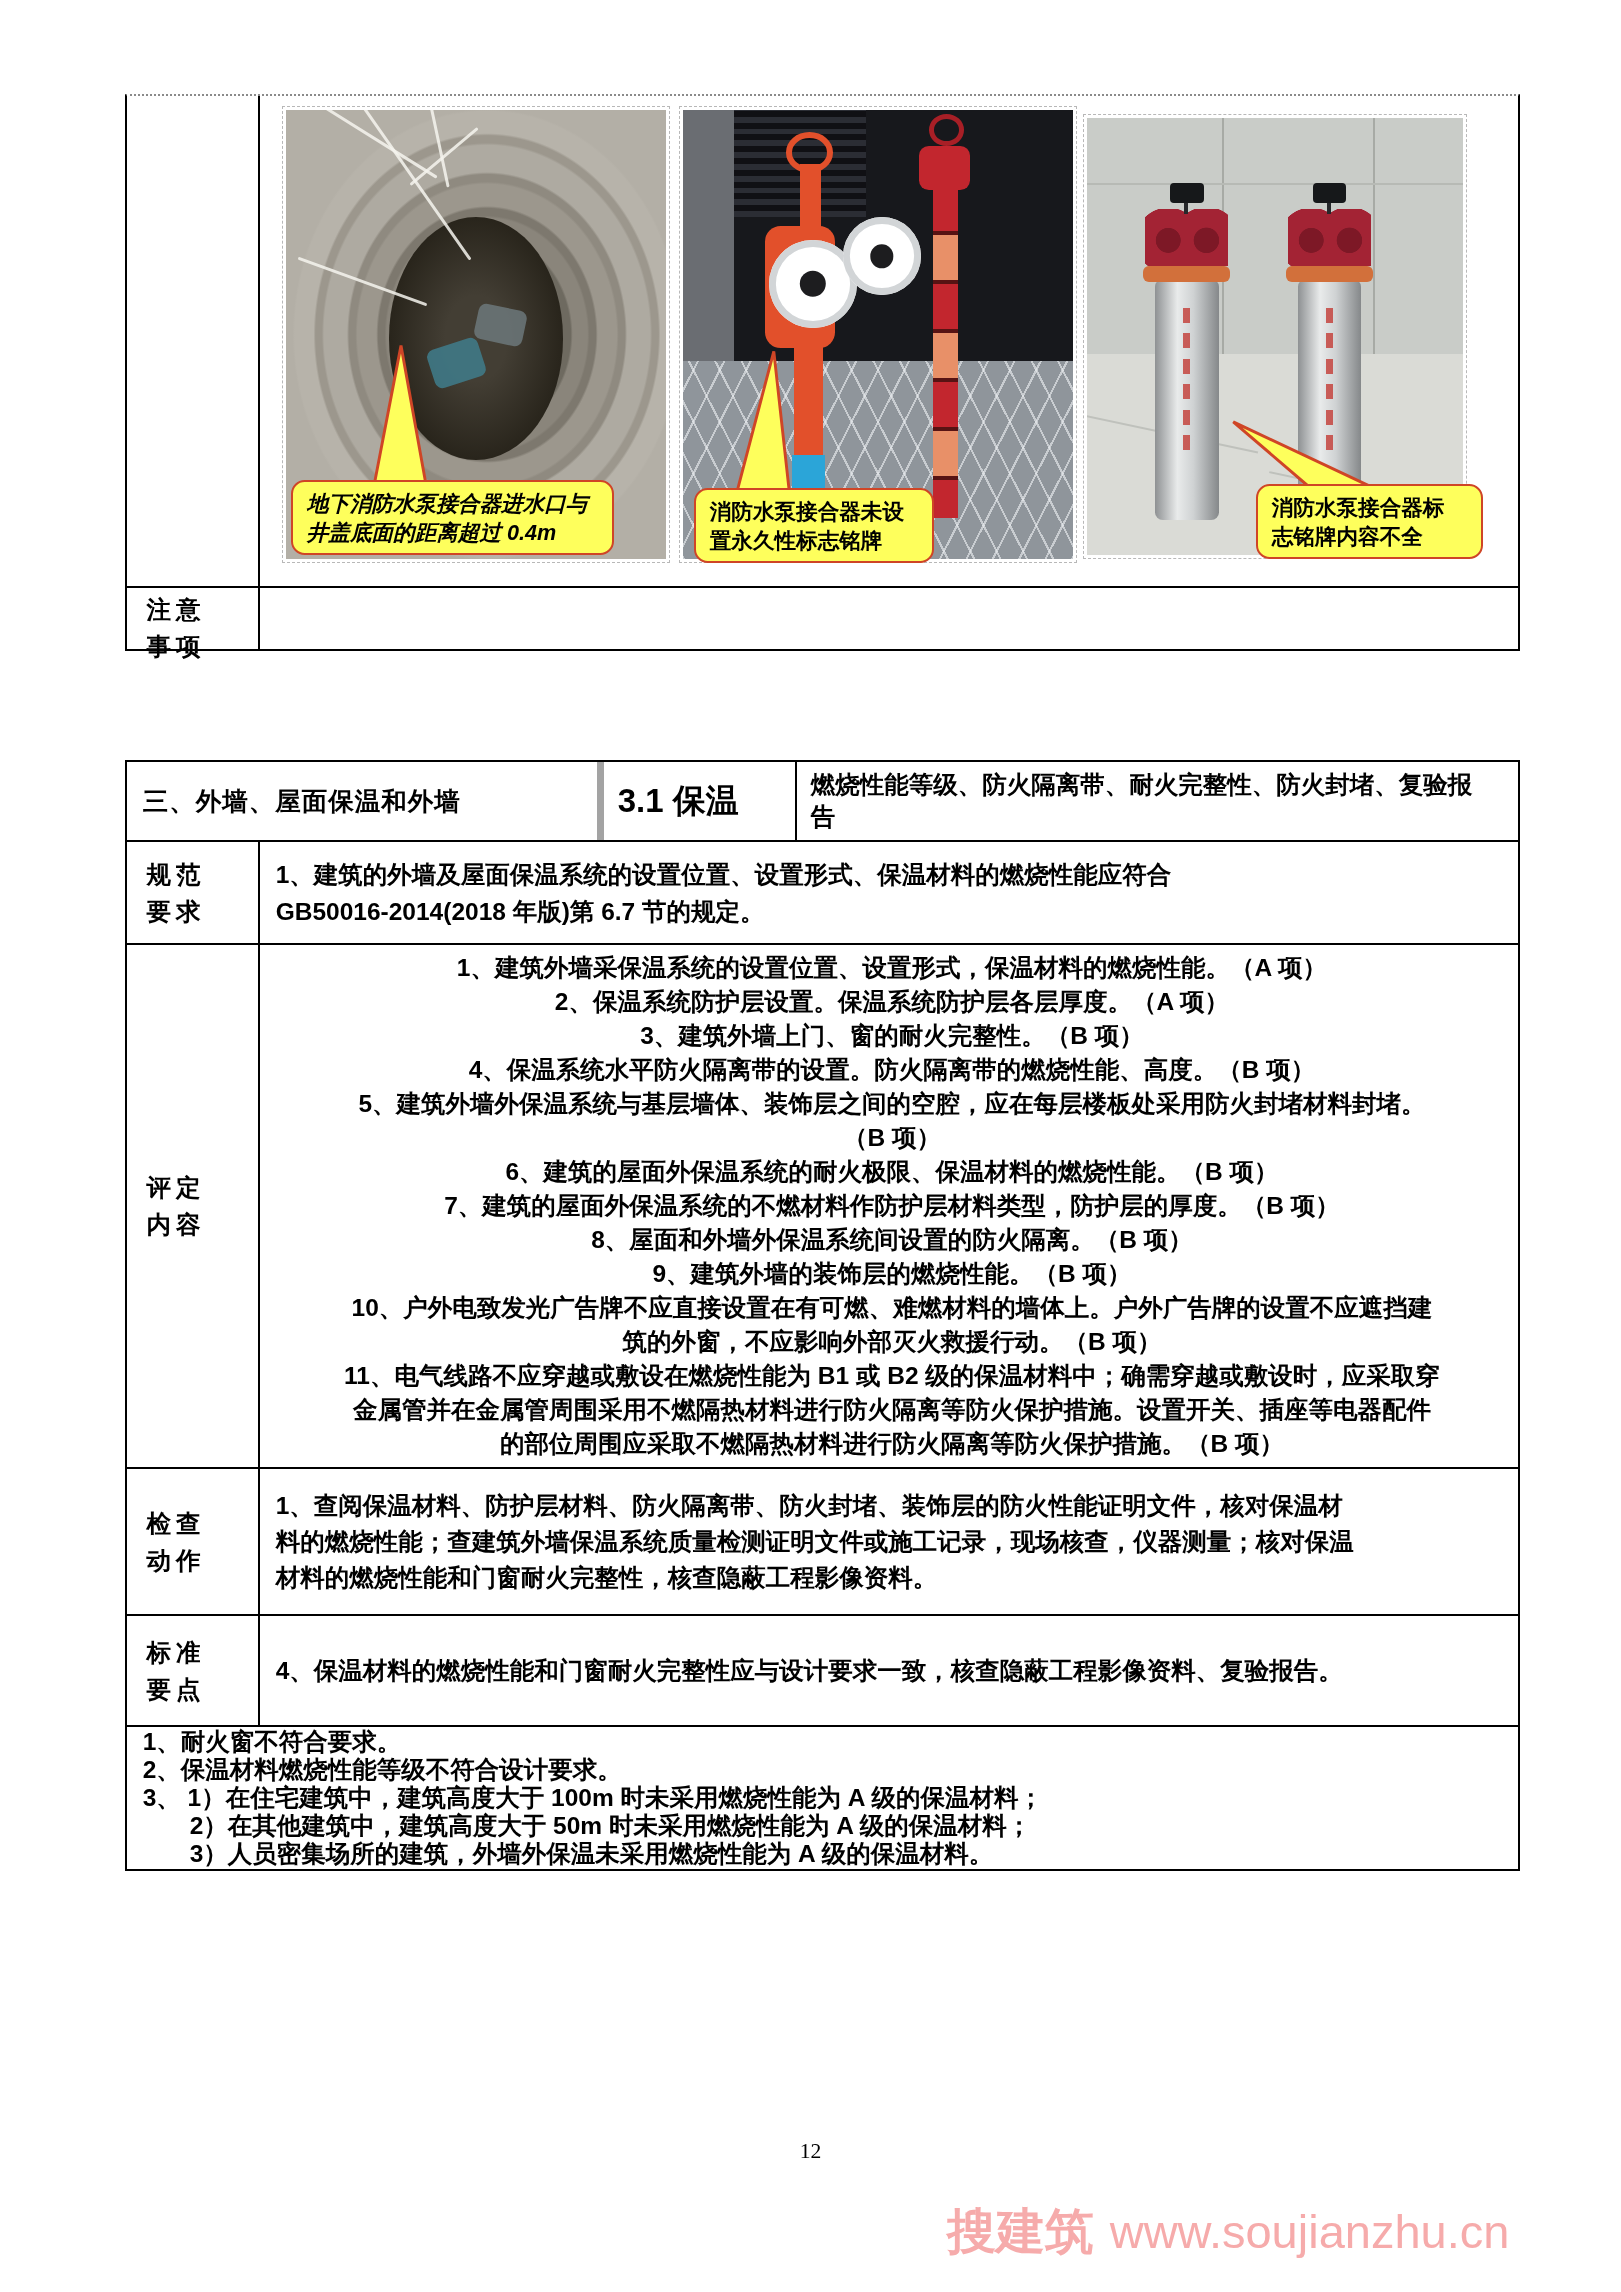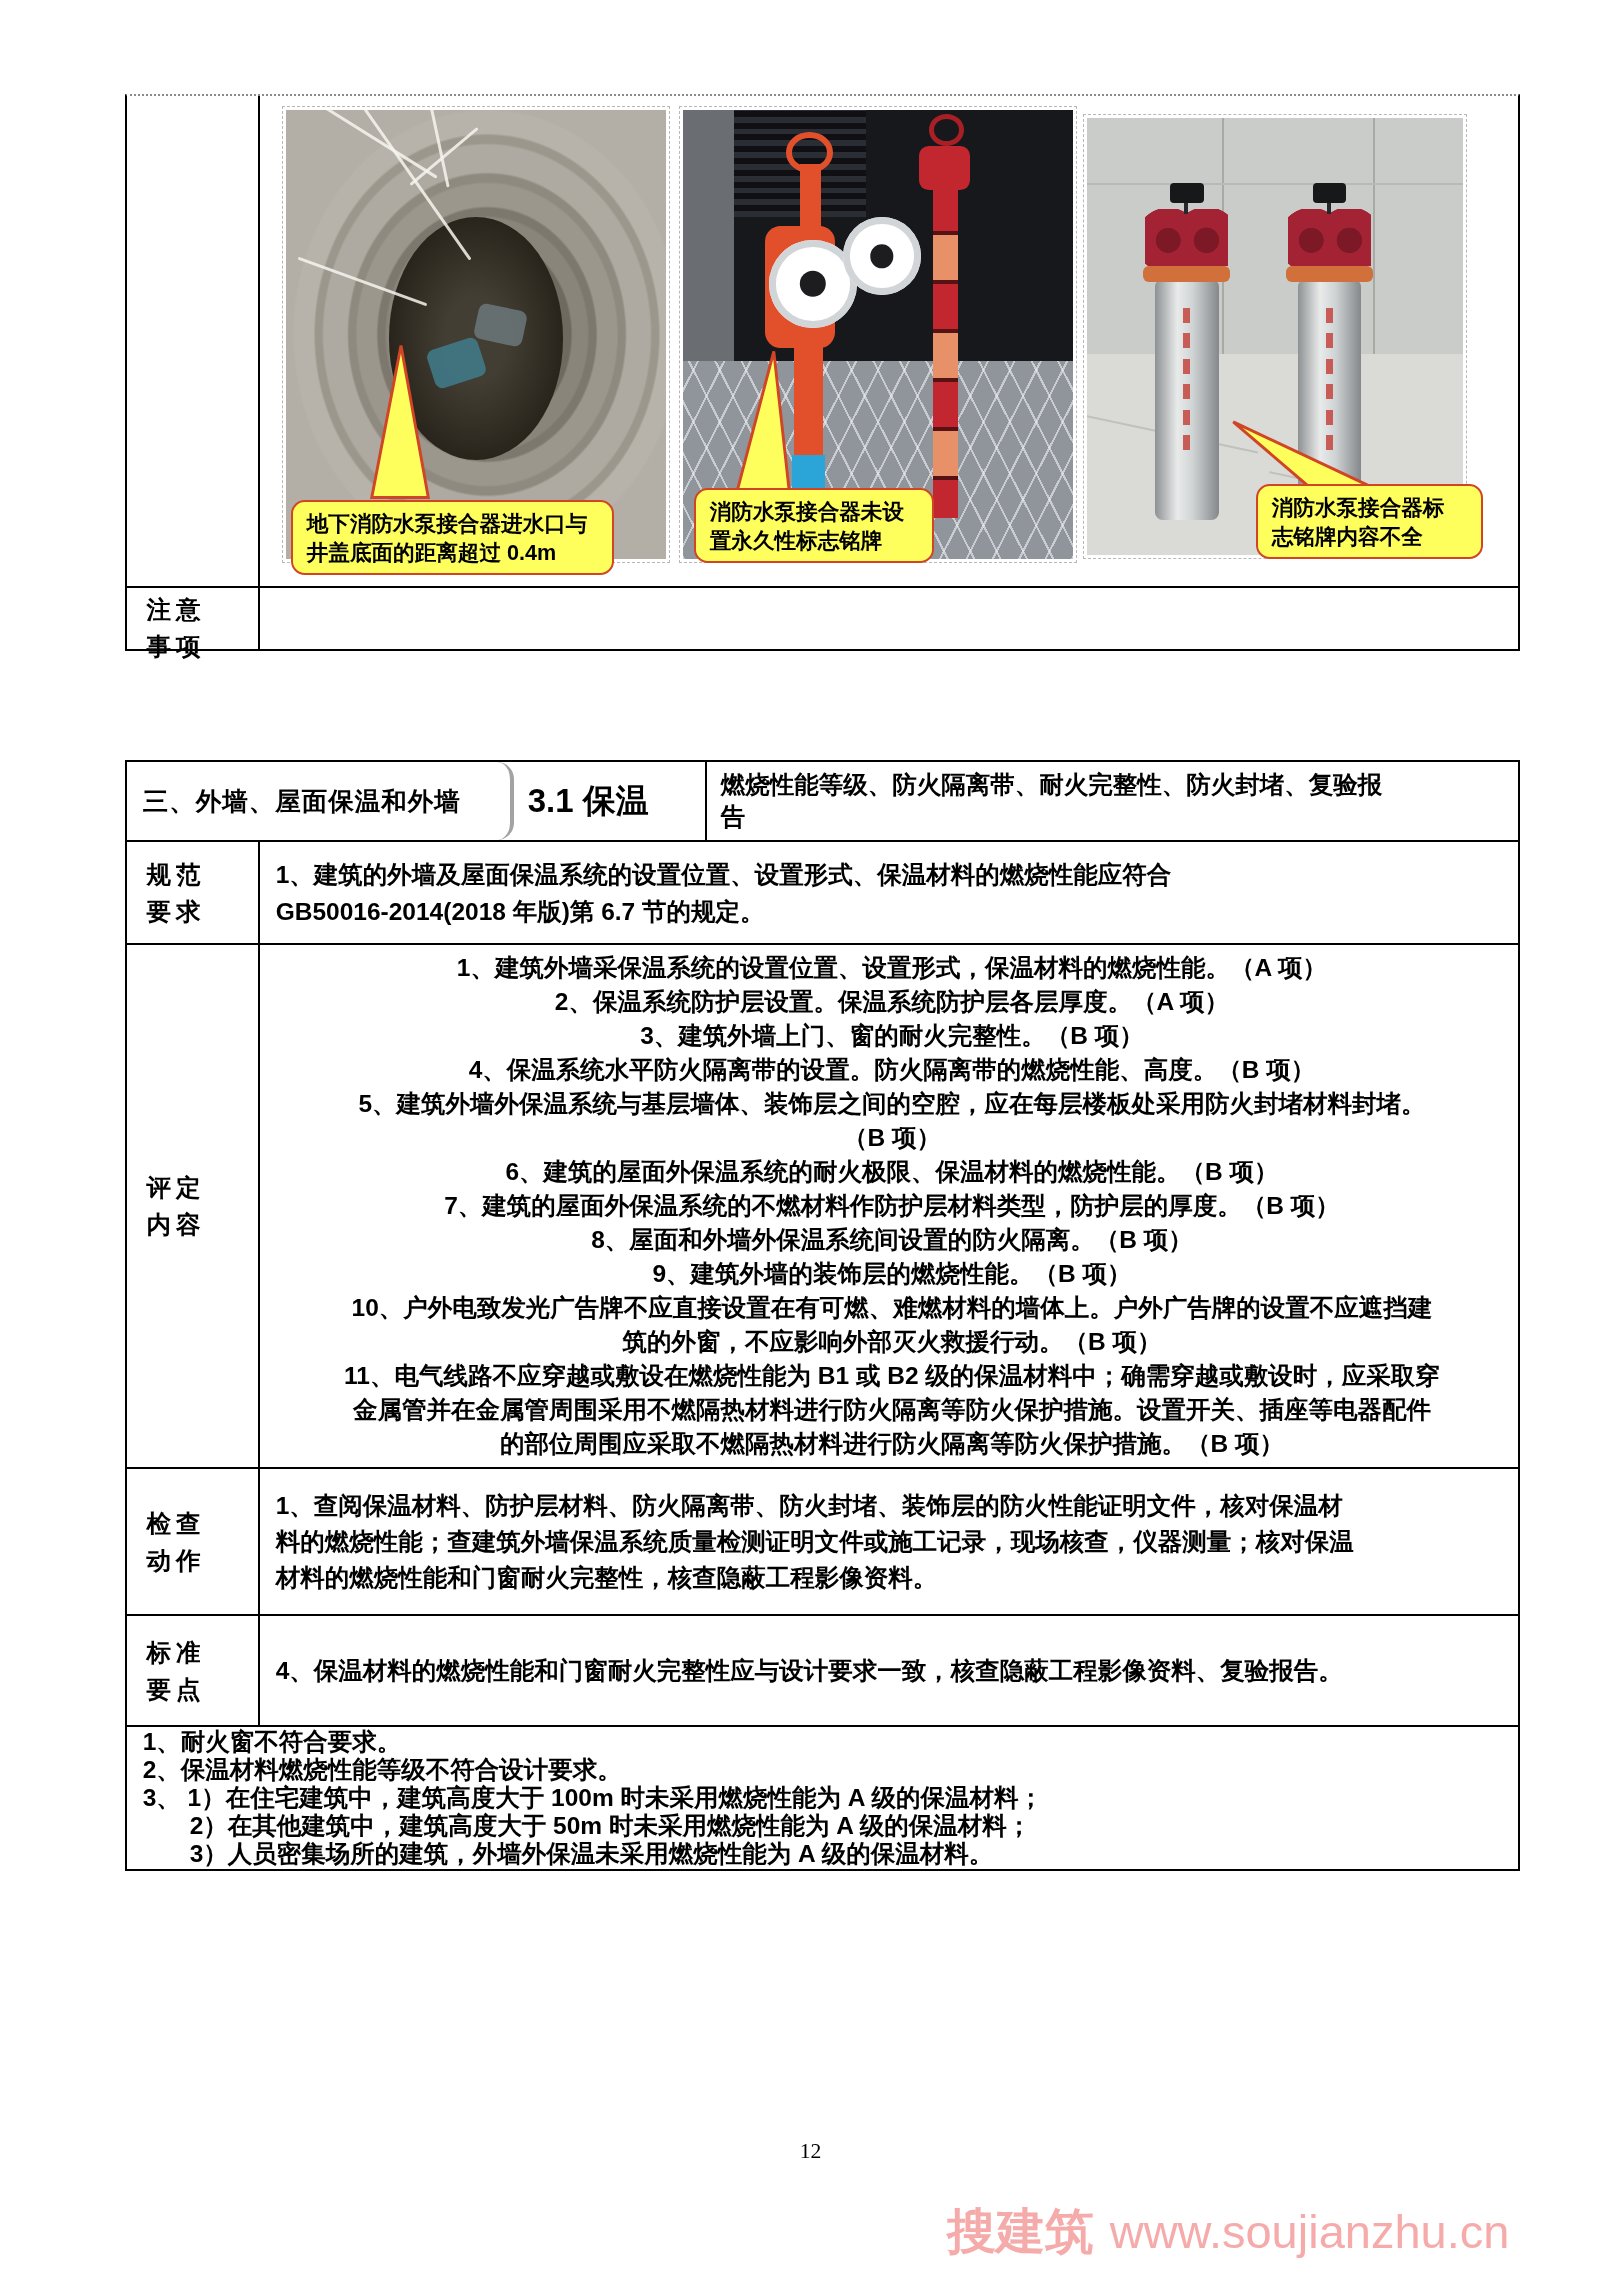--- a/index.html
+++ b/index.html
@@ -120,22 +120,22 @@
   .callout {
     position:absolute; z-index:4;
     background:#feff5c; border:2.9px solid #cf4526; border-radius:13.7px;
     padding:6.9px 11.8px 5.9px 13.7px; font-size:21.6px; line-height:29px; color:#000;
   }
   .pointer { position:absolute; z-index:3; }
 
   
   .t2 { position:absolute; left:125px; top:760px; width:1395px; border:2.9px solid #000; }
   .hrow { display:flex; height:78px; }
-  .hc1 { width:387px; border-right:4px solid #a3a3a3; display:flex; align-items:center;
-         padding-left:15.7px; font-size:25.5px; letter-spacing:1px;border-radius:17px; }
+  .hc1 { width:477px; border-right:7px solid #a3a3a3; display:flex; align-items:center;
+         padding-left:15.7px; font-size:25.5px; letter-spacing:1px; }
   .hc2 { width:193px; border-right:2px solid #000; display:flex; align-items:center;
          padding-left:13.7px; font-size:33px; }
   .hc3 { flex:1; display:flex; flex-direction:column; justify-content:center;
          padding:0 9.8px 0 13.7px; font-size:24.5px; line-height:32px; }
   .trow { display:flex; border-top:2px solid #000; }
   .trow .lab { width:133px; flex-shrink:0; border-right:2px solid #000;
     display:flex; flex-direction:column; justify-content:center;
     padding-left:19.6px; font-size:24.5px; line-height:37px; letter-spacing:4.9px; }
   .trow .cont { flex:1; display:flex; flex-direction:column; justify-content:center;
     padding:3.9px 9.8px 3.9px 15.7px; font-size:24.5px; }
@@ -209,21 +209,21 @@
   <svg class="pointer" style="left:235px;top:245px;" width="78" height="162" viewBox="0 0 80 165">
     <polygon points="40,4 10,160 68,160" fill="#feff5c" stroke="#cf4526" stroke-width="3"></polygon>
   </svg>
   <svg class="pointer" style="left:600px;top:250px;" width="78" height="152" viewBox="0 0 80 155">
     <polygon points="48,5 10,150 64,150" fill="#feff5c" stroke="#cf4526" stroke-width="3"></polygon>
   </svg>
   <svg class="pointer" style="left:1096px;top:319px;" width="157" height="78" viewBox="0 0 160 80">
     <polygon points="10,7 87,73 150,73" fill="#feff5c" stroke="#cf4526" stroke-width="3"></polygon>
   </svg>
 
-  <div class="callout" style="left:164px;top:404px;width:323px;">
+  <div class="callout" style="left:164px;top:384px;width:323px;font-style:italic;">
     <div>地下消防水泵接合器进水口与</div>
     <div>井盖底面的距离超过 0.4m</div>
   </div>
   <div class="callout" style="left:567px;top:392px;width:240px;">
     <div>消防水泵接合器未设</div>
     <div>置永久性标志铭牌</div>
   </div>
   <div class="callout" style="left:1129px;top:388px;width:227px;">
     <div>消防水泵接合器标</div>
     <div>志铭牌内容不全</div>

